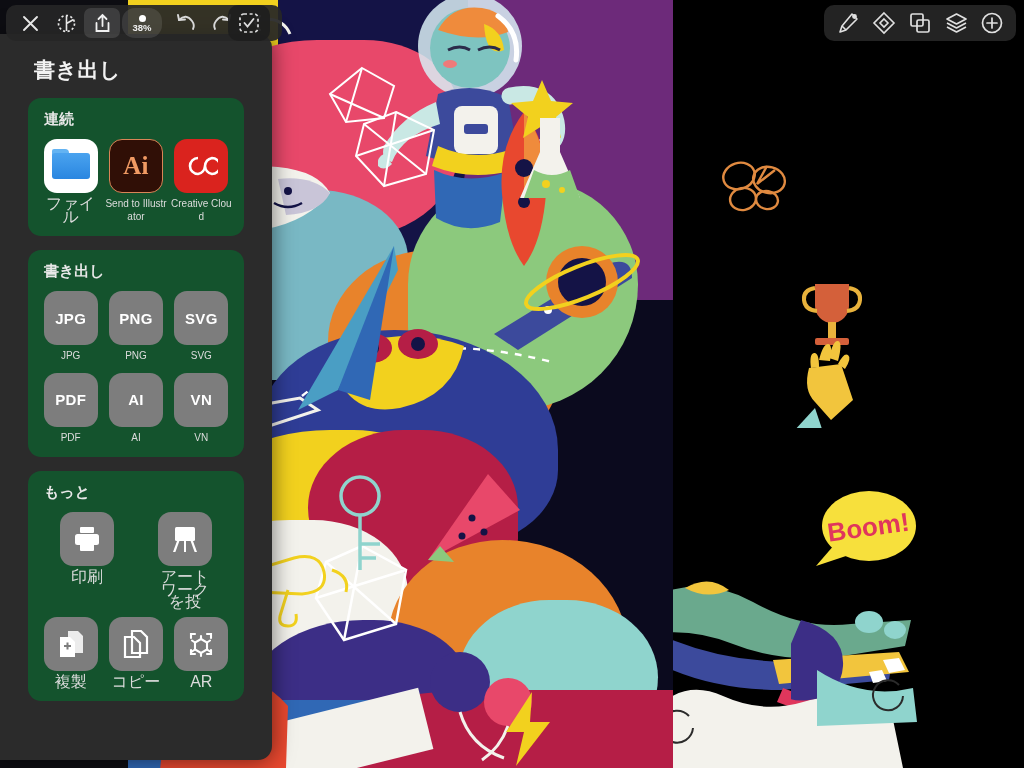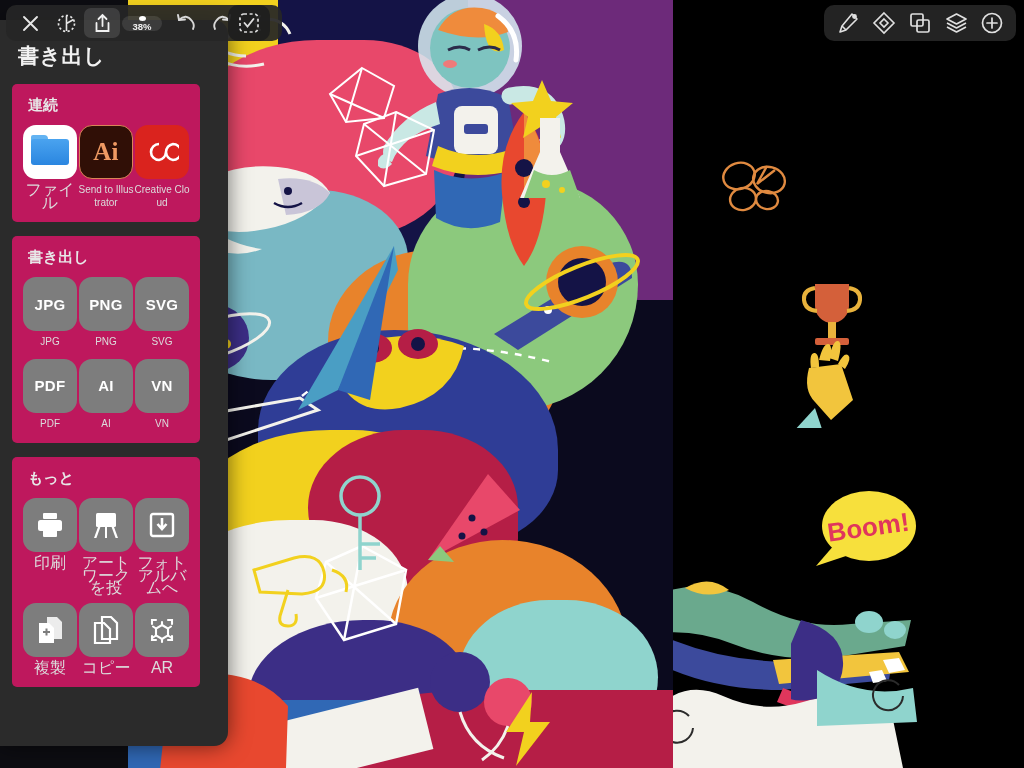--- a/index.html
+++ b/index.html
@@ -35,39 +35,40 @@
     left: 673px; top: 0px;
     width: 351px; height: 768px;
     background: #000000;
     overflow: hidden;
   }
   .blob { position: absolute; }
 
   
   #export-panel {
     position: absolute;
-    left: 0px; top: 20px;
-    width: 228px; height: 726px;
+    left: 0px; top: 34px;
+    width: 256px; height: 726px;
     background: #2b2b2b;
     border-top-right-radius: 14px;
     border-bottom-right-radius: 14px;
     box-shadow: 0 0 22px rgba(0,0,0,0.55);
     z-index: 40;
+    padding-left: 16px;
   }
   #panel-title {
     color: #f2f2f2;
     font-size: 21px;
     font-weight: 600;
     padding: 22px 0 0 18px;
     letter-spacing: 0.5px;
   }
   .group {
     margin: 14px 28px 0 12px;
-    background: #be185d;
-    border-radius: 5px;
+    background: #14532d;
+    border-radius: 13px;
     padding: 11px 10px 13px 10px;
   }
   .group-title {
     color: #e8e8e8;
     font-size: 15px;
     font-weight: 600;
     margin: 1px 0 10px 6px;
   }
   .tile-row {
     display: flex;
@@ -157,21 +158,21 @@
   .tbtn {
     width: 36px; height: 30px;
     display: flex; align-items: center; justify-content: center;
     border-radius: 7px;
     cursor: pointer;
     color: #e6e6e6;
   }
   .tbtn.active { background: rgba(255,255,255,0.12); }
   .tbtn svg { display: block; }
   .zoom-pill {
-    height: 15px; min-width: 40px;
+    height: 30px; min-width: 40px;
     border-radius: 13px;
     background: rgba(255,255,255,0.10);
     display:flex; flex-direction: column;
     align-items:center; justify-content:center;
     margin: 0 2px;
     position: relative;
     cursor: pointer;
   }
   .zoom-pill .dot {
     width: 7px; height: 7px; border-radius: 50%;
@@ -506,29 +507,20 @@
           <div class="tile-icon">
             <svg width="30" height="30" viewBox="0 0 30 30" fill="#fff">
               <rect x="5" y="3" width="20" height="14" rx="1.5"></rect>
               <path d="M14 17 h2 v11 h-2z"></path>
               <path d="M7 17 l-4 11 h2.4 l4 -11z"></path>
               <path d="M23 17 l4 11 h-2.4 l-4 -11z"></path>
             </svg>
           </div>
           <div class="tile-label">アートワークを投</div>
         </div>
-        <div class="tile">
-          <div class="tile-icon">
-            <svg width="28" height="28" viewBox="0 0 28 28">
-              <rect x="3" y="3" width="22" height="22" rx="2" fill="none" stroke="#fff" stroke-width="2.4"></rect>
-              <path d="M14 7 v10 M9.5 13 L14 18 L18.5 13" fill="none" stroke="#fff" stroke-width="2.6"></path>
-            </svg>
-          </div>
-          <div class="tile-label">フォトアルバムへ</div>
-        </div>
       </div>
       <div class="tile-row">
         <div class="tile">
           <div class="tile-icon">
             <svg width="28" height="30" viewBox="0 0 28 30" fill="#fff">
               <path d="M11 2 h10 l5 5 v17 h-15z" opacity="0.85"></path>
               <path d="M3 8 h10 l5 5 v15 h-15z"></path>
               <path d="M7 17 h7 M10.5 13.5 v7" stroke="#7d7d7d" stroke-width="2"></path>
             </svg>
           </div>

